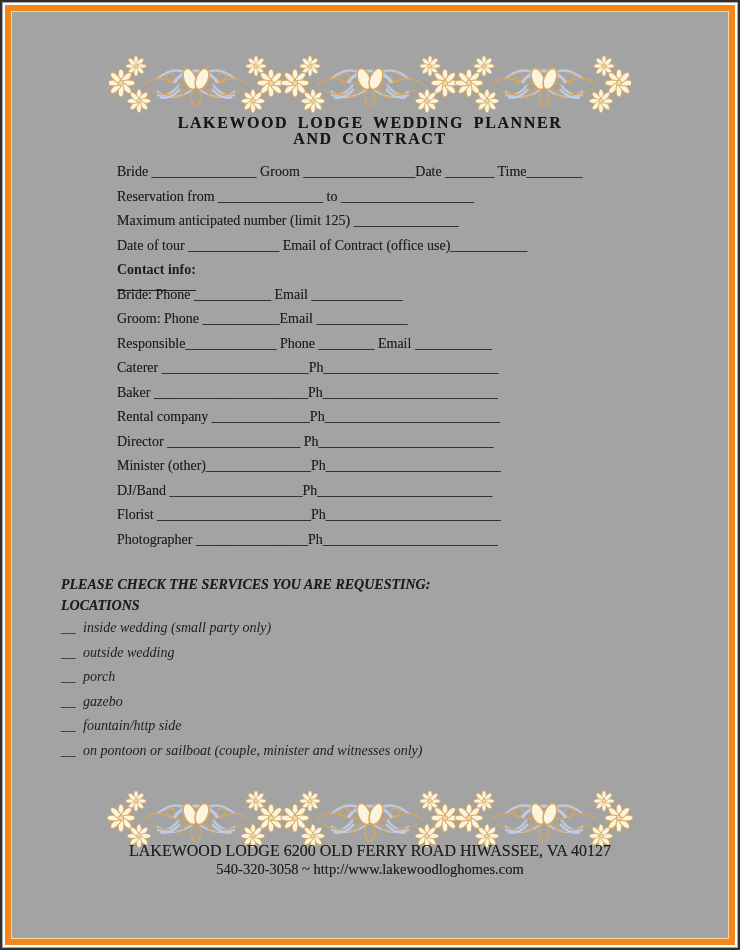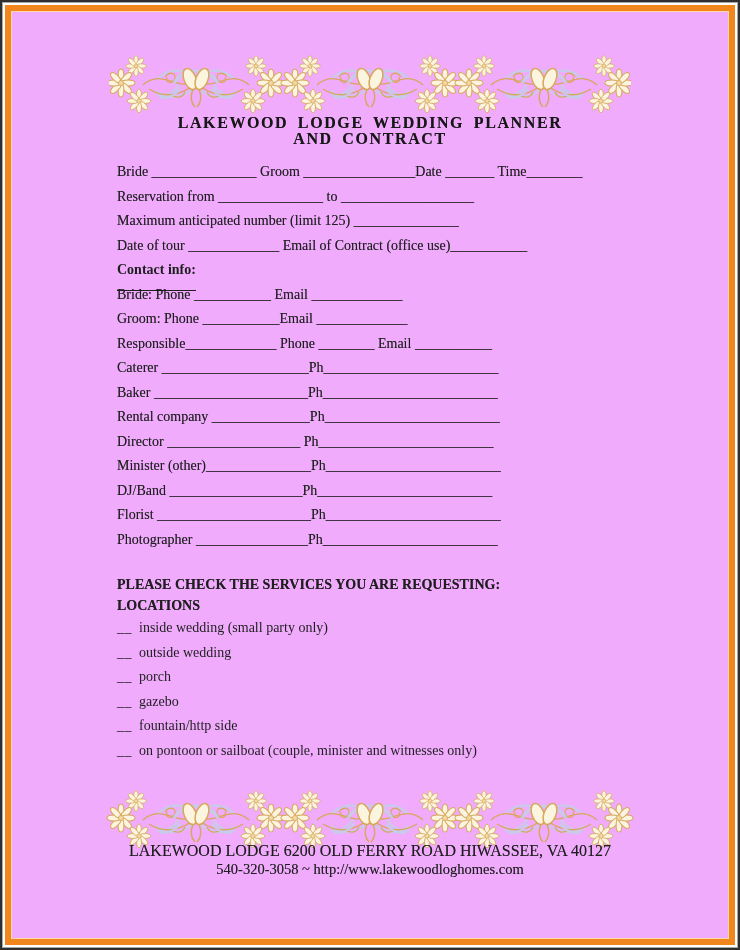--- a/index.html
+++ b/index.html
@@ -2,37 +2,37 @@
 <html><head>
 <meta charset="utf-8">
 <style>
   * { margin:0; padding:0; box-sizing:border-box; }
   html,body { width:740px; height:950px; background:#ffffff; overflow:hidden;
               font-family:"Liberation Serif", serif; }
   .frame1 { width:740px; height:950px; border:2px solid #2f2f2f; }
   .frame2 { width:100%; height:100%; border:1px solid #a8a8a8; }
   .frame3 { width:100%; height:100%; border:2px solid #ffffff; }
   .frame4 { width:100%; height:100%; border:6px solid #f0861c;
-            box-shadow: inset 0 0 0 1px #fbd9a9; background:#f0abfc; position:relative; }
+            box-shadow: inset 0 0 0 1px #fbd9a9; background:#a3a3a3; position:relative; }
   .page   { width:100%; height:100%; padding-top:44px; color:#1e1e1e; }
 
   .ornament { display:block; margin:0 auto; width:522px; height:58px; }
   .ornament-bottom { margin-top:26px; width:538px; }
 
   .title-block { text-align:center; margin-top:2px; line-height:16px; }
   .title-line { font-weight:bold; font-size:16px; letter-spacing:1.6px; word-spacing:4px;
                 color:#171717; text-shadow:0 0 0.6px rgba(23,23,23,.55); }
 
   .form-block { margin:13px 0 0 106px; width:520px; }
   .fline { font-size:14px; line-height:24.5px; white-space:pre; color:#1e1e1e;
            text-shadow:0 0 0.5px rgba(30,30,30,.5); }
   .contact-heading { font-size:14px; line-height:24.5px; }
   .contact-heading .u { font-weight:bold; border-bottom:1.6px solid #1e1e1e; padding-bottom:13px; }
 
-  .services-block { margin:22px 0 0 106px; width:520px; }
+  .services-block { margin:22px 0 0 50px; width:520px;font-style:italic; }
   .svc-heading { font-weight:bold; font-size:14px; line-height:21px;
                  text-shadow:0 0 0.6px rgba(23,23,23,.55); }
   .svc-option { font-size:14px; line-height:24.6px; }
   .svc-option .blank { letter-spacing:0.5px; margin-right:7px; }
 
   .footer-block { text-align:center; margin-top:-6px; line-height:18px; }
   .footer-address { font-size:16px; text-shadow:0 0 0.6px rgba(23,23,23,.5); }
   .footer-phone   { font-size:14.5px; text-shadow:0 0 0.5px rgba(23,23,23,.5); }
 </style>
 </head>

